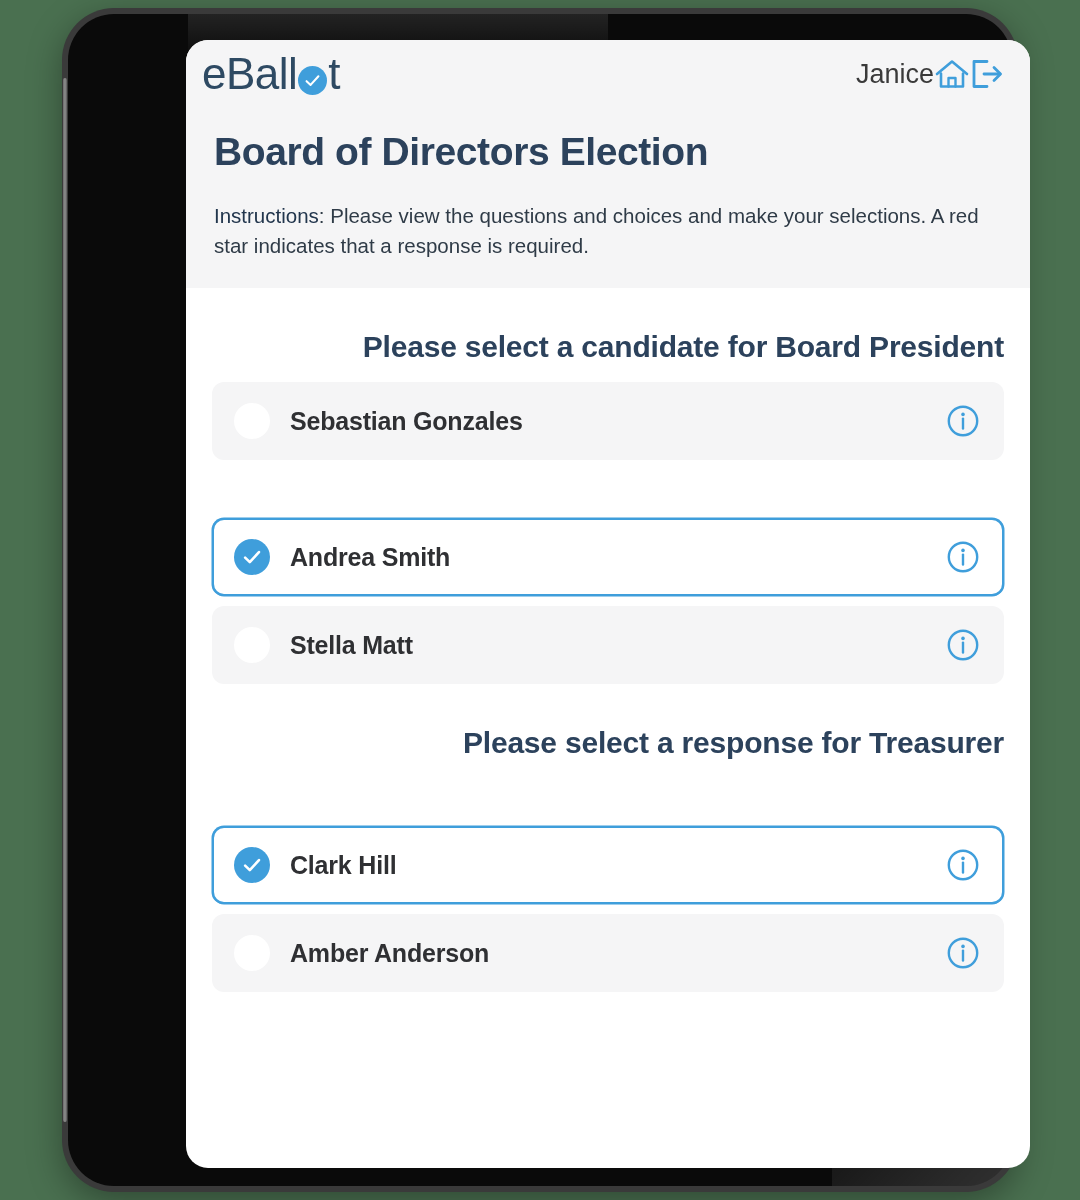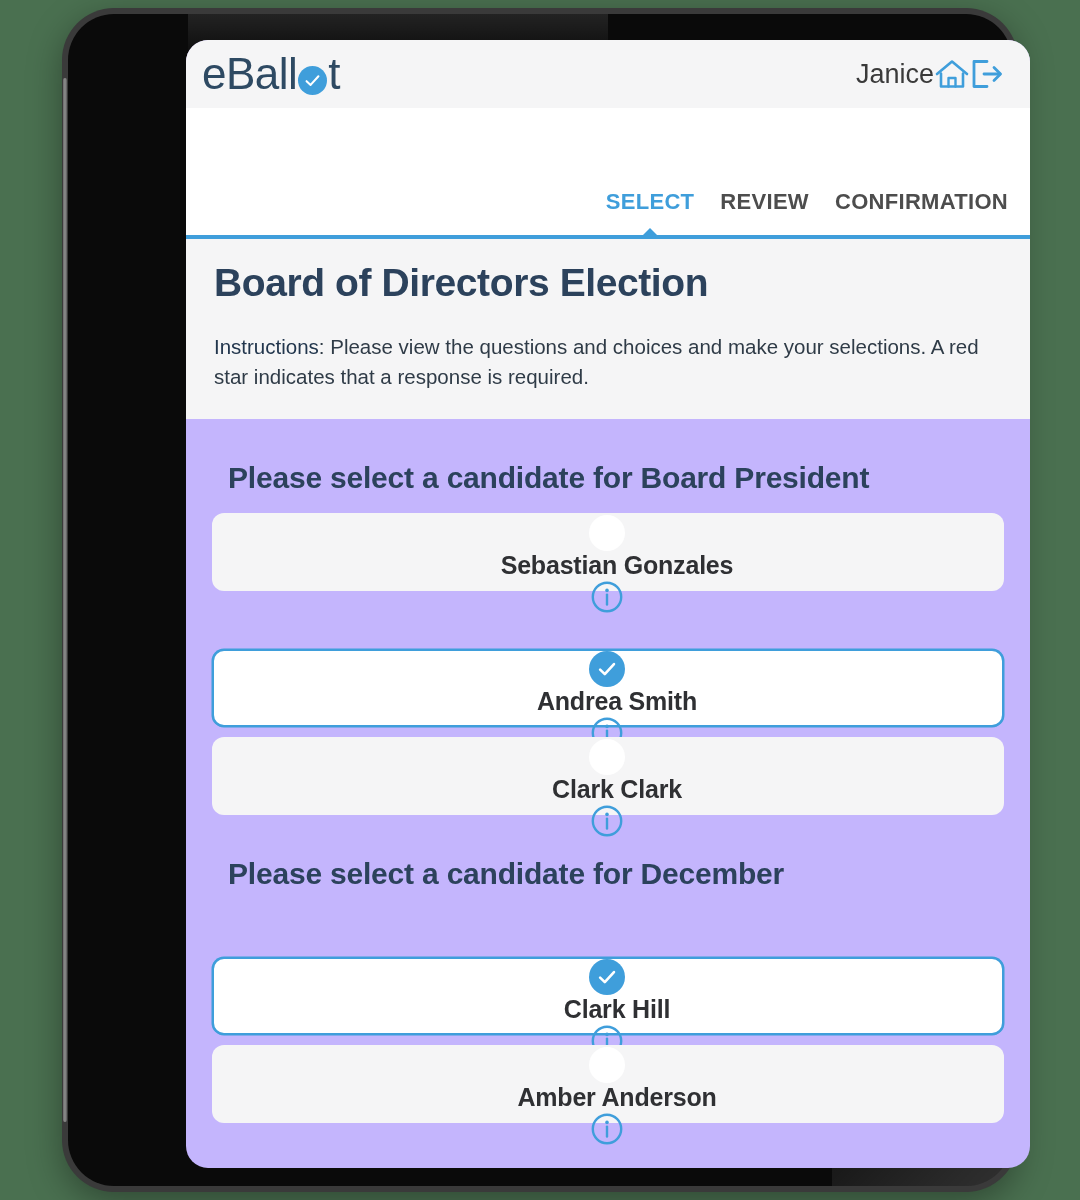--- a/index.html
+++ b/index.html
@@ -71,21 +71,21 @@
     pointer-events: none;
   }
 
   
   .screen {
     position: absolute;
     left: 124px;
     top: 32px;
     width: 844px;
     height: 1128px;
-    background: #c4b5fd;
+    background: #ffffff;
     border-radius: 22px;
     overflow: hidden;
   }
 
   
   .app-header {
     height: 68px;
     background: #f5f5f6;
     display: flex;
     align-items: center;
@@ -205,33 +205,33 @@
 
   
   .questions { padding: 0 26px 30px 26px; }
   .question { padding-top: 30px; }
   .question-title {
     font-size: 30px;
     font-weight: 700;
     color: #2c425c;
     padding: 12px 0 18px 16px;
     letter-spacing: -0.2px;
+    text-align: right;
   }
   .options { display: flex; flex-direction: column; gap: 10px; }
 
   .option {
     display: flex;
     align-items: center;
     height: 78px;
     border-radius: 12px;
     background: #f5f5f6;
     border: 2px solid transparent;
     padding: 0 22px 0 20px;
     cursor: pointer;
-    flex-direction: column;
   }
   .option.selected {
     background: #ffffff;
     border-color: #3f9edb;
     box-shadow: 0 0 0 0.5px #3f9edb;
     margin-top: 48px;
   }
   .radio {
     flex: 0 0 auto;
     width: 36px;
@@ -289,35 +289,20 @@
         <span class="icon-btn">
           <svg width="34" height="32" viewBox="0 0 34 32" fill="none">
             <path d="M17 3.5 H4 V28.5 H17" stroke="#3f9edb" stroke-width="2.8" stroke-linecap="round" stroke-linejoin="round"></path>
             <path d="M14 16 H30" stroke="#3f9edb" stroke-width="2.8" stroke-linecap="round"></path>
             <path d="M24 9.5 L30.5 16 L24 22.5" stroke="#3f9edb" stroke-width="2.8" stroke-linecap="round" stroke-linejoin="round"></path>
           </svg>
         </span>
       </div>
     </div>
 
-    <div class="tabs-area">
-      <div class="tabs">
-        <div class="tab active">
-          <span>SELECT</span>
-          <span class="tab-caret"></span>
-        </div>
-        <div class="tab">
-          <span>REVIEW</span>
-        </div>
-        <div class="tab">
-          <span>CONFIRMATION</span>
-        </div>
-      </div>
-      <div class="tabs-rule"></div>
-    </div>
 
     <div class="info-panel">
       <div class="ballot-title">Board of Directors Election</div>
       <div class="instructions">
         <b>Instructions</b><span>: Please view the questions and choices and make your selections. A red star indicates that a response is required.</span>
       </div>
     </div>
 
     <div class="questions">
 
@@ -348,35 +333,35 @@
               <svg width="34" height="34" viewBox="0 0 34 34" fill="none">
                 <circle cx="17" cy="17" r="14.2" stroke="#3f9edb" stroke-width="2.4"></circle>
                 <circle cx="17" cy="10.4" r="1.8" fill="#3f9edb"></circle>
                 <path d="M17 14.6 V24.6" stroke="#3f9edb" stroke-width="2.4" stroke-linecap="round"></path>
               </svg>
             </span>
           </div>
 
           <div class="option">
             <span class="radio"></span>
-            <span class="option-label">Clark Clark</span>
+            <span class="option-label">Stella Matt</span>
             <span class="info-icon">
               <svg width="34" height="34" viewBox="0 0 34 34" fill="none">
                 <circle cx="17" cy="17" r="14.2" stroke="#3f9edb" stroke-width="2.4"></circle>
                 <circle cx="17" cy="10.4" r="1.8" fill="#3f9edb"></circle>
                 <path d="M17 14.6 V24.6" stroke="#3f9edb" stroke-width="2.4" stroke-linecap="round"></path>
               </svg>
             </span>
           </div>
 
         </div>
       </div>
 
       <div class="question">
-        <div class="question-title">Please select a candidate for December</div>
+        <div class="question-title">Please select a response for Treasurer</div>
         <div class="options">
 
           <div class="option selected">
             <span class="radio">
               <svg width="22" height="22" viewBox="0 0 24 24" fill="none">
                 <path d="M4.5 12.6 L9.6 17.6 L19.6 6.6" stroke="#ffffff" stroke-width="2.8" stroke-linecap="round" stroke-linejoin="round"></path>
               </svg>
             </span>
             <span class="option-label">Clark Hill</span>
             <span class="info-icon">

